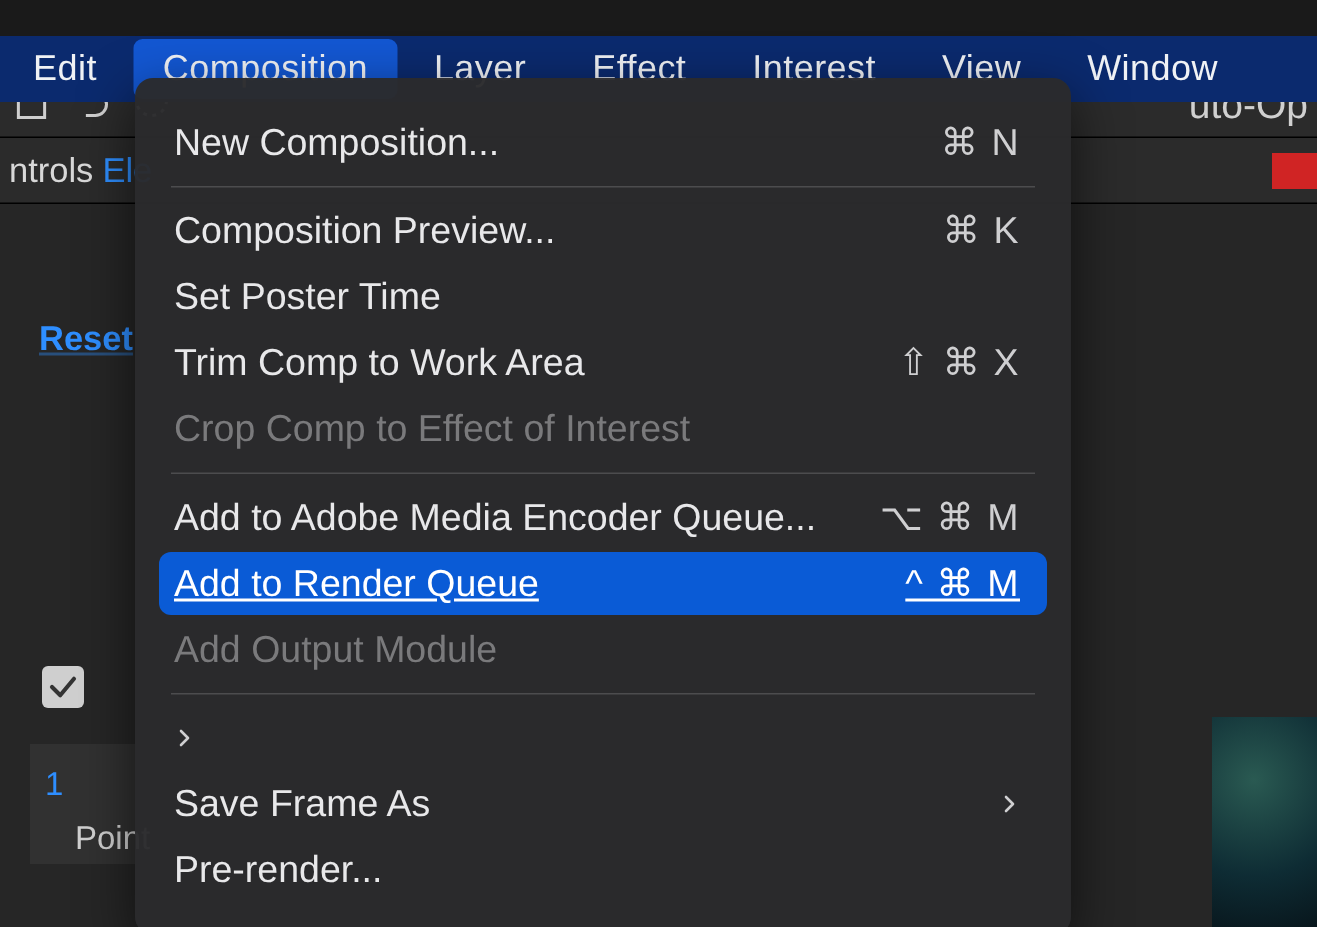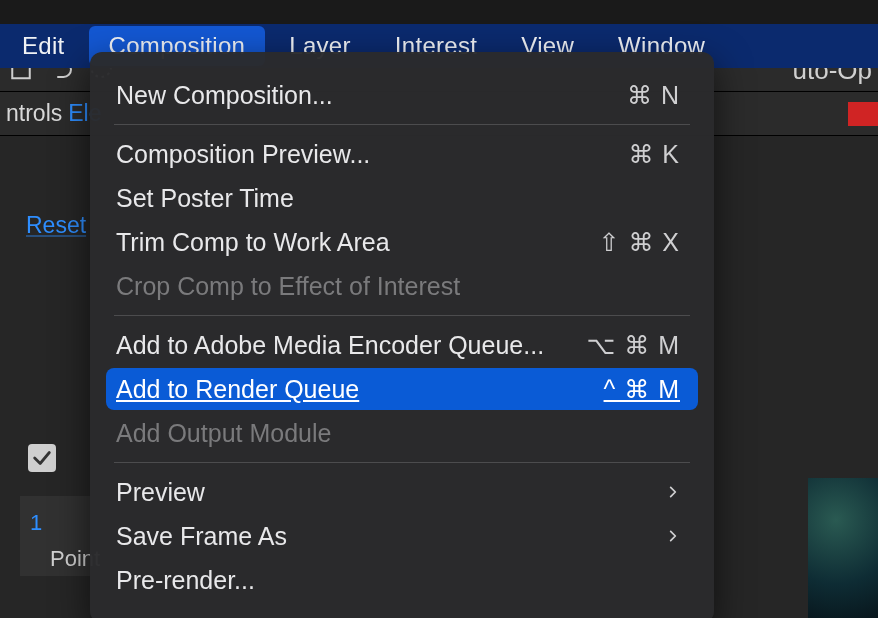--- a/index.html
+++ b/index.html
@@ -103,20 +103,21 @@
     top: 44px; left: 0; right: 0; bottom: 0;
     background: #262626;
   }
   .reset-link {
     position: absolute;
     top: 76px; left: 26px;
     color: #2e8eff;
     font-size: 23px;
     text-decoration: underline;
     text-decoration-color: rgba(46,142,255,0.4);
+    font-weight: bold;
   }
   .checkbox-row {
     position: absolute;
     top: 308px; left: 28px;
     width: 28px; height: 28px;
     background: #cfcfcf;
     border-radius: 4px;
     display: flex;
     align-items: center;
     justify-content: center;
@@ -196,20 +197,21 @@
 
   .tool-icon svg { width: 30px; height: 30px; stroke: #cfcfcf; fill: none; stroke-width: 1.6; }
 </style>
 </head>
 <body>
 
 <div class="menubar">
   <div class="menubar-item">Edit</div>
   <div class="menubar-item active">Composition</div>
   <div class="menubar-item">Layer</div>
+  <div class="menubar-item">Effect</div>
   <div class="menubar-item">Interest</div>
   <div class="menubar-item">View</div>
   <div class="menubar-item">Window</div>
 </div>
 
 <div class="toolbar">
   <div class="icon-group">
     <span class="tool-icon">
       <svg viewBox="0 0 24 24">
           <path d="M3 11 L12 3 L21 11 M5 10 V21 H19 V10"></path>
@@ -293,21 +295,20 @@
   </div>
 
   <div class="menu-item disabled">
     <span>Add Output Module</span>
     <span class="shortcut"></span>
   </div>
 
   <div class="menu-sep"></div>
 
   <div class="menu-item">
-    <span>Preview</span>
     <span class="shortcut">
       <svg class="chevron" viewBox="0 0 24 24">
           <path d="M8 4 L16 12 L8 20" fill="none" stroke="currentColor" stroke-width="3" stroke-linecap="round" stroke-linejoin="round"></path>
         </svg>
     </span>
   </div>
 
   <div class="menu-item">
     <span>Save Frame As</span>
     <span class="shortcut">

